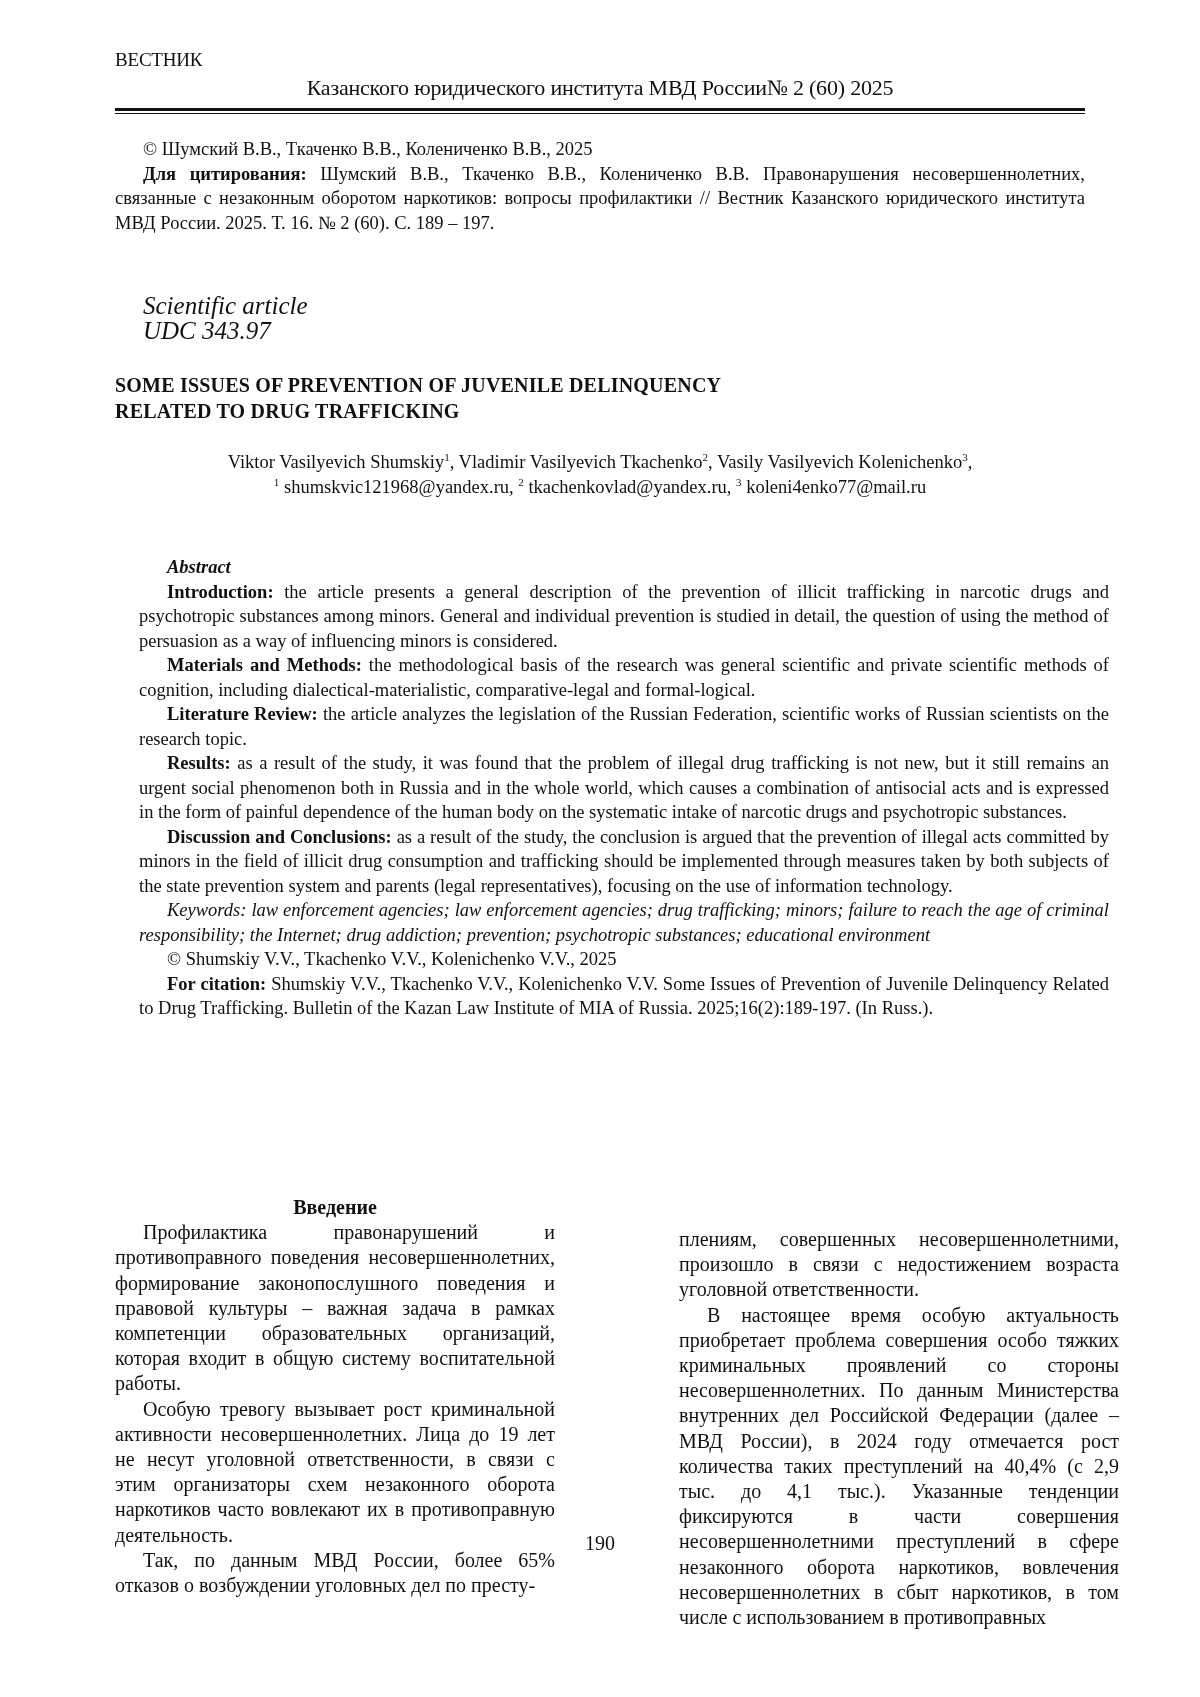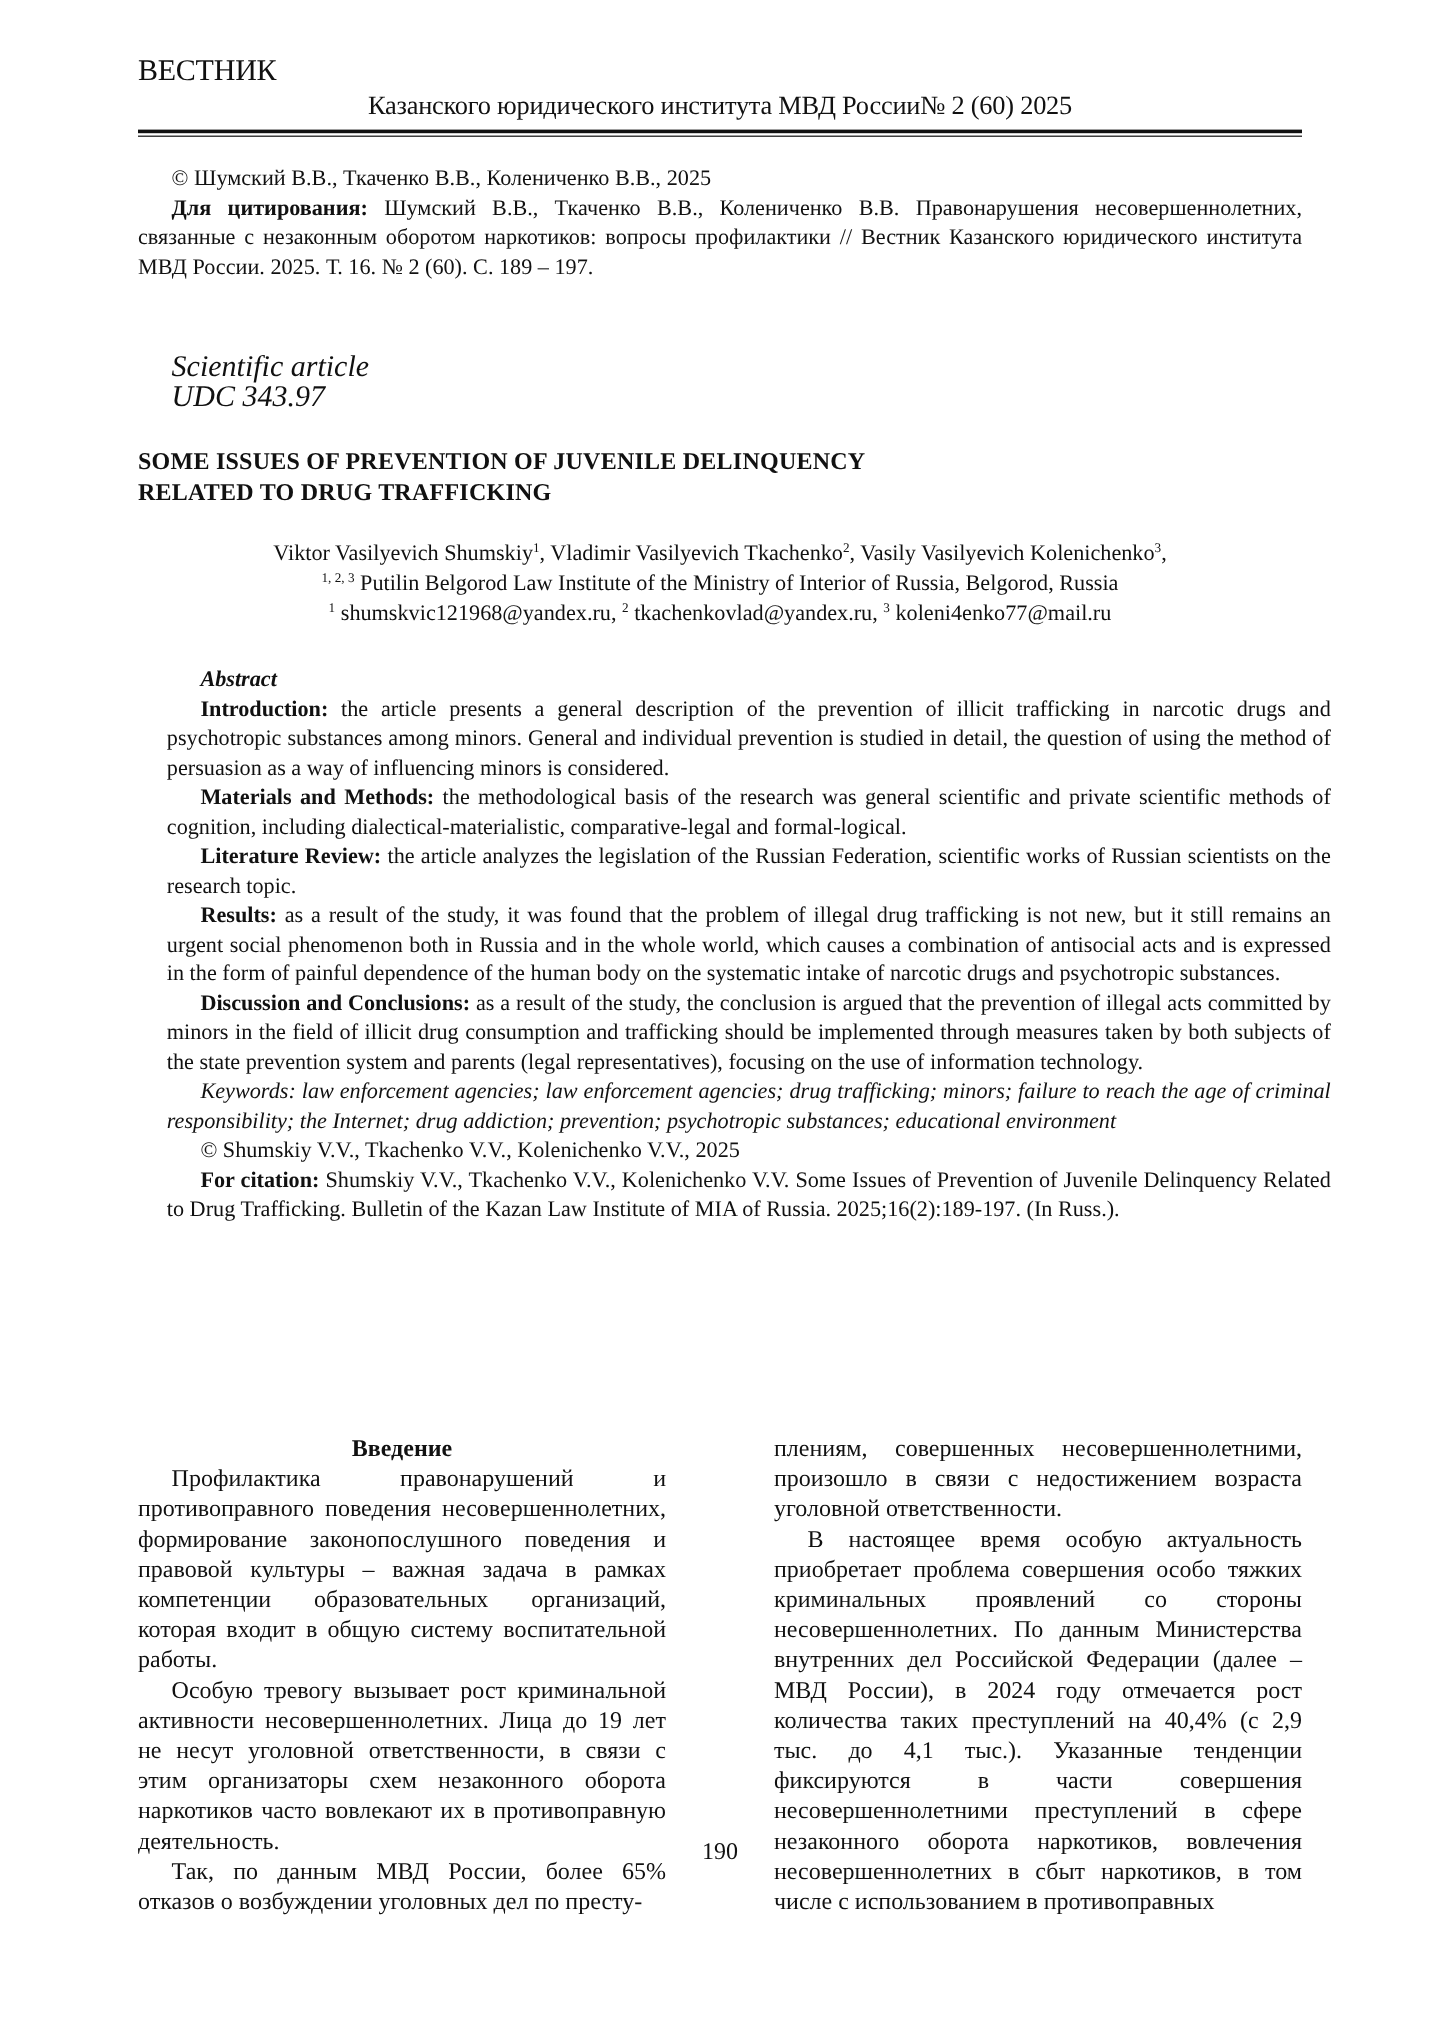--- a/index.html
+++ b/index.html
@@ -3,39 +3,39 @@
 <meta charset="utf-8">
 <style>
   html, body { margin: 0; padding: 0; background: #ffffff; }
   body {
     width: 1200px; height: 1697px; position: relative; overflow: hidden;
     font-family: "Liberation Serif", "DejaVu Serif", serif;
     color: #111111;
   }
   .page { position: absolute; left: 0; top: 0; width: 1200px; height: 1697px; }
   .header { position: absolute; left: 115px; top: 46px; width: 970px; }
-  .hdr-l1 { font-size: 25px; line-height: 28px; letter-spacing: -0.2px; }
+  .hdr-l1 { font-size: 19px; line-height: 28px; letter-spacing: -0.2px; }
   .hdr-l2 { font-size: 22px; line-height: 28px; display: flex; justify-content: center; letter-spacing: -0.2px; }
   .hdr-rule { margin-top: 6px; border-top: 3px solid #111; height: 2px; border-bottom: 1.5px solid #111; }
 
   .block { position: absolute; left: 115px; width: 970px; font-size: 18.5px; line-height: 24.5px; text-align: justify; }
   .indent { text-indent: 28px; }
   b { font-weight: bold; }
   i { font-style: italic; }
 
   .cite-ru { top: 137px; }
   .sci { top: 293px; font-size: 25px; line-height: 25px; text-indent: 28px; font-style: italic; }
   .title { top: 372px; text-align: left; font-weight: bold; font-size: 20px; line-height: 26px; letter-spacing: 0.2px; }
   .authors { top: 450px; text-align: center; font-size: 18.5px; line-height: 25px; }
   sup { font-size: 11px; vertical-align: super; line-height: 0; }
   .abstract { top: 555px; margin-left: 24px; }
   .abstract p, .cite-ru p, .col p { margin: 0; }
   .col { position: absolute; top: 1195px; width: 440px; font-size: 20px; line-height: 25.2px; text-align: justify; }
   .col-left { left: 115px; }
-  .col-right { left: 645px; }
+  .col-right { left: 679px; margin-top: 32px; }
   .col .h { text-align: center; font-weight: bold; }
   .pageno { position: absolute; top: 1532px; left: 0; width: 1200px; text-align: center; font-size: 20px; }
 </style>
 </head>
 <body>
 
 <div class="page">
 
   <div class="header">
     <div class="hdr-l1">ВЕСТНИК</div>
@@ -60,21 +60,20 @@
     <div>SOME ISSUES OF PREVENTION OF JUVENILE DELINQUENCY</div>
     <div>RELATED TO DRUG TRAFFICKING</div>
   </div>
 
   <div class="block authors">
     <div>
       <span>Viktor Vasilyevich Shumskiy</span><sup>1</sup>,
       <span>Vladimir Vasilyevich Tkachenko</span><sup>2</sup>,
       <span>Vasily Vasilyevich Kolenichenko</span><sup>3</sup>,
     </div>
-    <div><sup>1, 2, 3</sup> <span>Putilin Belgorod Law Institute of the Ministry of Interior of Russia, Belgorod, Russia</span></div>
     <div>
       <sup>1</sup> <span>shumskvic121968@yandex.ru</span>,
       <sup>2</sup> <span>tkachenkovlad@yandex.ru</span>,
       <sup>3</sup> <span>koleni4enko77@mail.ru</span>
     </div>
   </div>
 
   <div class="block abstract">
     <p class="indent"><b><i>Abstract</i></b></p>
     <p class="indent"><b>Introduction:</b><span> the article presents a general description of the prevention of illicit trafficking in narcotic drugs and psychotropic substances among minors. General and individual prevention is studied in detail, the question of using the method of persuasion as a way of influencing minors is considered.</span></p>

